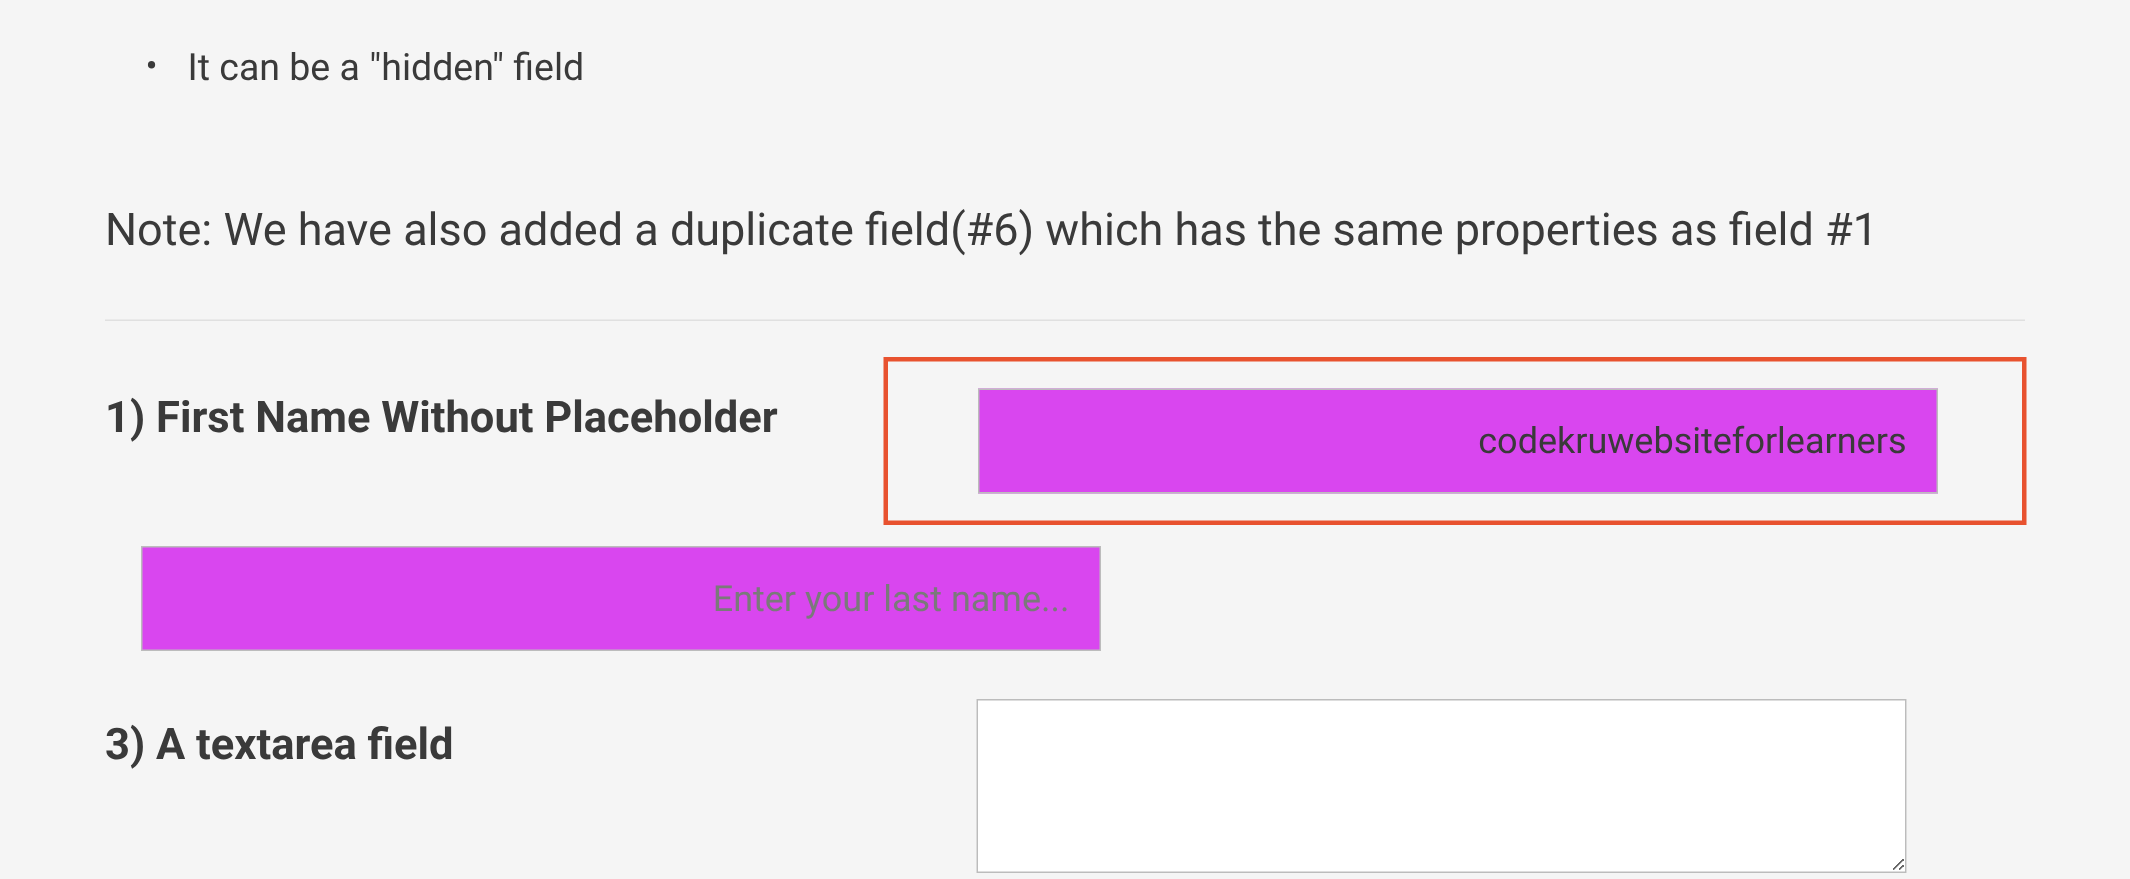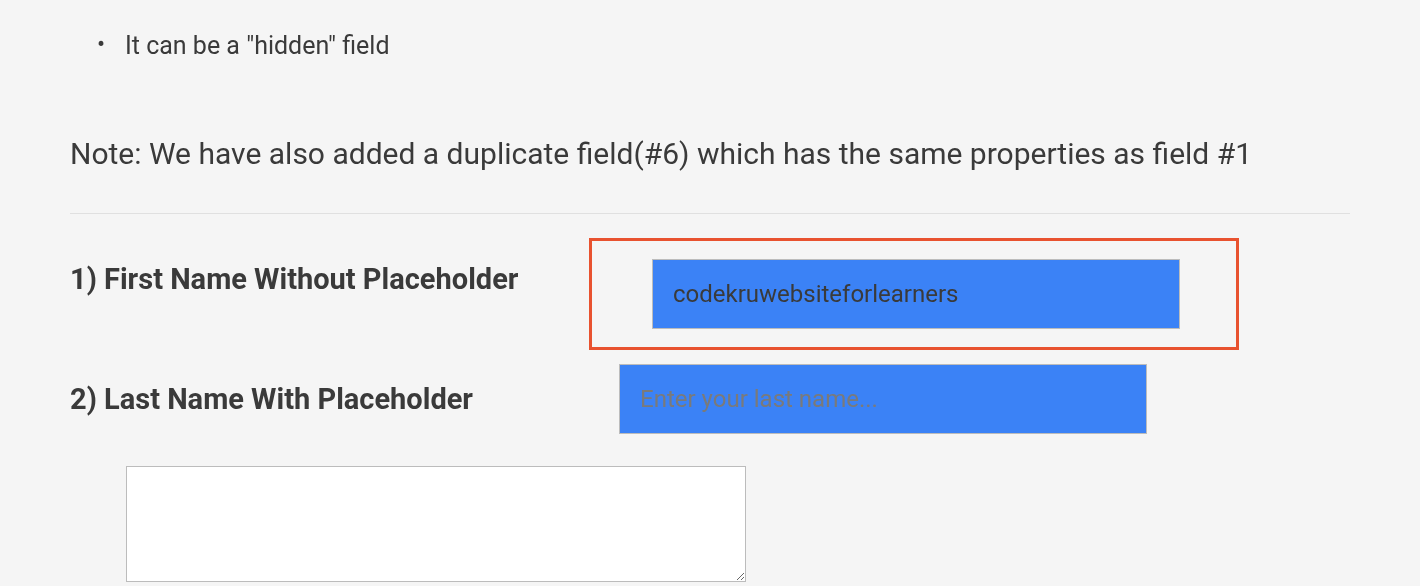--- a/index.html
+++ b/index.html
@@ -61,29 +61,30 @@
       flex-shrink: 0;
       padding-top: 20px;
     }
     .input-highlight-wrap {
       border: 3px solid #e8522f;
       padding: 18px 56px 18px 60px;
       margin-top: -4px;
       margin-left: -6px;
     }
     .text-input {
-      width: 528px;
+      width: 640px;
       height: 70px;
       font-size: 24px;
       color: #3a3a3a;
       padding: 0 20px;
       border: 1px solid #bcbcbc;
-      background: #3b82f6;
+      background: #d946ef;
       outline: none;
       font-family: inherit;
+      text-align: right;
     }
     .text-input::placeholder {
       color: #7a7a7a;
     }
     .text-area {
       width: 620px;
       height: 116px;
       font-size: 24px;
       color: #3a3a3a;
       padding: 12px 20px;
@@ -126,21 +127,21 @@
   <hr class="divider">
 
   <div class="form-row">
     <div class="form-label">1) First Name Without Placeholder</div>
     <div class="input-highlight-wrap">
       <input type="text" class="text-input" value="codekruwebsiteforlearners" style="">
     </div>
   </div>
 
   <div class="form-row row2">
-    <div class="form-label">2) Last Name With Placeholder</div>
     <input type="text" class="text-input" placeholder="Enter your last name..." style="">
   </div>
 
   <div class="form-row row3">
+    <div class="form-label">3) A textarea field</div>
     <textarea class="text-area" style=""></textarea>
   </div>
 
 </div>
 
 </body></html>

